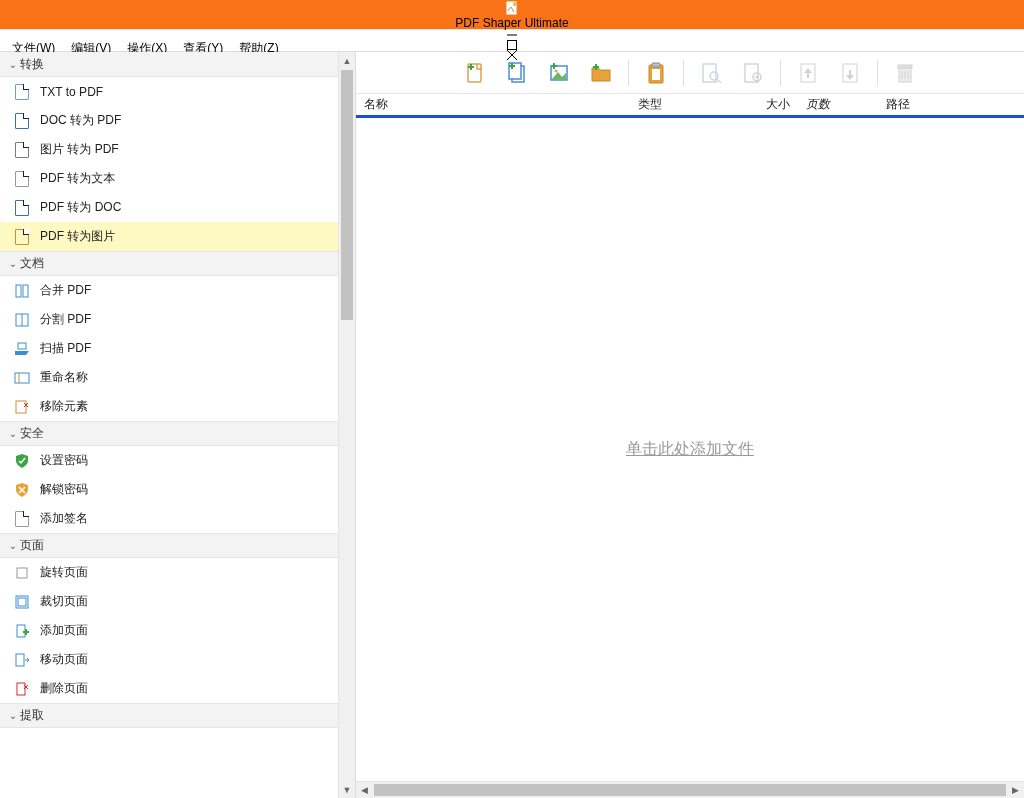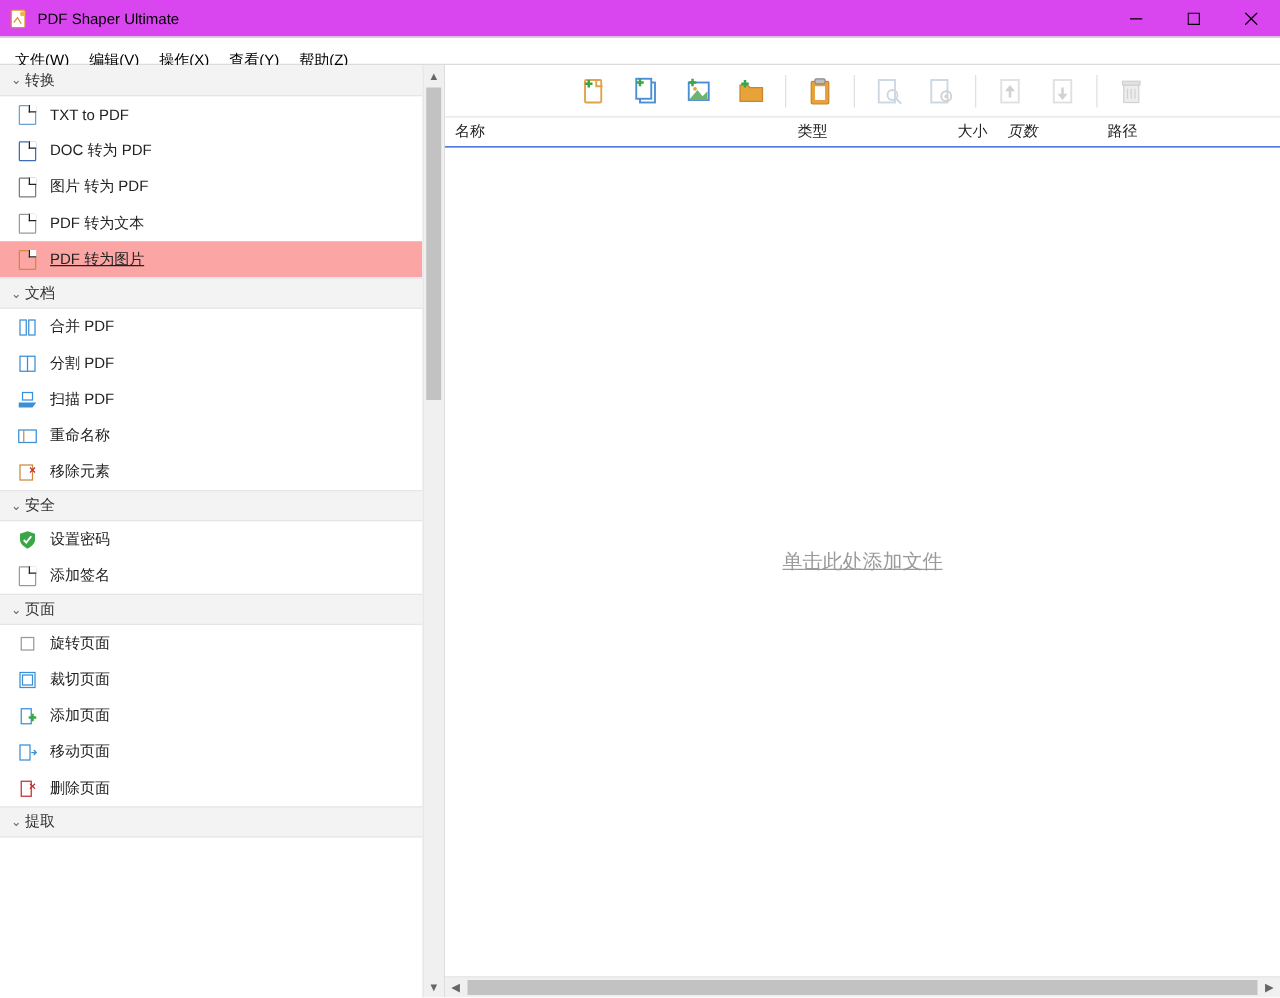--- a/index.html
+++ b/index.html
@@ -1,19 +1,19 @@
 <!DOCTYPE html>
 <html><head>
 <meta charset="utf-8">
 <style>
 * { margin: 0; padding: 0; box-sizing: border-box; font-family: "Microsoft YaHei", "Segoe UI", Tahoma, sans-serif; }
 html, body { width: 1024px; height: 798px; overflow: hidden; background: #fff; }
 
 
-.titlebar { height: 30px; display: flex; align-items: center; border-bottom: 1px solid #e5e5e5; background: #d946ef; }
+.titlebar { height: 30px; display: flex; align-items: center; border-bottom: 1px solid #e5e5e5; background: #f97316; flex-direction: column; }
 .titlebar .app-icon { width: 16px; height: 16px; margin: 0 6px 0 8px; }
 .titlebar .title { font-size: 12px; color: #000; flex: 0 0 auto; }
 .titlebar .spacer { flex: 1; }
 .winbtn { width: 46px; height: 30px; display: flex; align-items: center; justify-content: center; color: #000; }
 .winbtn svg { width: 10px; height: 10px; }
 
 
 .menubar { height: 22px; display: flex; align-items: center; padding: 0 4px; font-size: 12px; color: #000; border-bottom: 1px solid #dcdcdc;}
 .menubar .menuitem { padding: 2px 8px; cursor: default; margin-top: 16px; }
 
@@ -21,37 +21,37 @@
 .workarea { display: flex; height: calc(798px - 30px - 22px); }
 
 
 .sidebar { width: 356px; height: 100%; border-right: 1px solid #dcdcdc; display: flex; }
 .tree { flex: 1; overflow: hidden; background: #fff; }
 .group-header { height: 25px; display: flex; align-items: center; padding-left: 6px; font-size: 12px; color: #333; background: #f3f3f3; border-top: 1px solid #e5e5e5; border-bottom: 1px solid #e5e5e5; }
 .group-header:first-child { border-top: none; }
 .group-header .chev { width: 14px; text-align: center; color: #666; font-size: 10px; }
 .item { height: 29px; display: flex; align-items: center; padding-left: 14px; font-size: 12px; color: #222; cursor: default; }
 .item .icon { width: 16px; height: 16px; margin-right: 10px; flex: 0 0 16px; display: flex; align-items: center; justify-content: center; }
-.item.selected { background: #fca5a5; text-decoration: underline; }
+.item.selected { background: #fef9c3; }
 
 .sidebar-scroll { width: 17px; height: 100%; background: #f0f0f0; border-left: 1px solid #e5e5e5; position: relative; }
 .sidebar-scroll .thumb { position: absolute; left: 2px; right: 2px; top: 18px; height: 250px; background: #c2c2c2; border-radius: 0; }
 .sidebar-scroll .arrow { position: absolute; left: 0; right: 0; height: 17px; display: flex; align-items: center; justify-content: center; color: #666; font-size: 9px; }
 .sidebar-scroll .arrow.up { top: 0; }
 .sidebar-scroll .arrow.down { bottom: 0; }
 
 
 .rightpane { flex: 1; display: flex; flex-direction: column; }
 .toolbar { height: 42px; display: flex; align-items: center; justify-content: center; gap: 0; border-bottom: 1px solid #e5e5e5; padding: 0 6px; }
 .tb-btn { width: 42px; height: 36px; display: flex; align-items: center; justify-content: center; border-radius: 3px; }
 .tb-btn svg { width: 24px; height: 24px; }
 .tb-sep { width: 1px; height: 26px; background: #e0e0e0; margin: 0 6px; }
 .tb-btn.dim svg { opacity: .45; }
 
-.listhead { height: 24px; display: flex; align-items: center; font-size: 12px; color: #222; border-bottom: 1px solid #1d4ed8; }
+.listhead { height: 24px; display: flex; align-items: center; font-size: 12px; color: #222; border-bottom: 3px solid #1d4ed8; }
 .listhead .col { padding-left: 8px; }
 .col-name { width: 274px; }
 .col-type { width: 128px; }
 .col-size { width: 40px; text-align: right; padding-right: 8px; padding-left: 0;}
 .col-pages{ width: 80px; font-style: italic; }
 .col-path { flex: 1; }
 
 .filearea { flex: 1; position: relative; display: flex; align-items: center; justify-content: center; }
 .placeholder { font-size: 16px; color: #9a9a9a; text-decoration: underline; }
 
@@ -130,20 +130,26 @@
             <div class="mini-doc" style="border-color:#7a7a7a"></div>
           </span>
           <span>图片 转为 PDF</span>
         </div>
         <div class="item">
           <span class="icon">
             <div class="mini-doc" style="border-color:#9a9a9a"></div>
           </span>
           <span>PDF 转为文本</span>
         </div>
+        <div class="item">
+          <span class="icon">
+            <div class="mini-doc" style="border-color:#3a6fb5"></div>
+          </span>
+          <span>PDF 转为 DOC</span>
+        </div>
         <div class="item selected">
           <span class="icon">
             <div class="mini-doc" style="border-color:#d08a3a"></div>
           </span>
           <span>PDF 转为图片</span>
         </div>
         <div class="group-header">
           <span class="chev">⌄</span>
           <span>文档</span>
         </div>
@@ -198,20 +204,30 @@
           <span>安全</span>
         </div>
         <div class="item">
           <span class="icon">
             <svg width="16" height="16">
               <path d="M8 1 L14 3 V8 C14 12 8 15 8 15 C8 15 2 12 2 8 V3 Z" fill="#3aa648"></path>
               <path d="M5 8 L7 10 L11 5" stroke="#fff" fill="none" stroke-width="1.5"></path>
             </svg>
           </span>
           <span>设置密码</span>
+        </div>
+        <div class="item">
+          <span class="icon">
+            <svg width="16" height="16">
+              <path d="M8 1 L14 3 V8 C14 12 8 15 8 15 C8 15 2 12 2 8 V3 Z" fill="#e8a23a"></path>
+              <line x1="5" y1="5" x2="11" y2="11" stroke="#fff" stroke-width="1.5"></line>
+              <line x1="11" y1="5" x2="5" y2="11" stroke="#fff" stroke-width="1.5"></line>
+            </svg>
+          </span>
+          <span>解锁密码</span>
         </div>
         <div class="item">
           <span class="icon">
             <div class="mini-doc" style="border-color:#9a9a9a"></div>
           </span>
           <span>添加签名</span>
         </div>
         <div class="group-header">
           <span class="chev">⌄</span>
           <span>页面</span>

